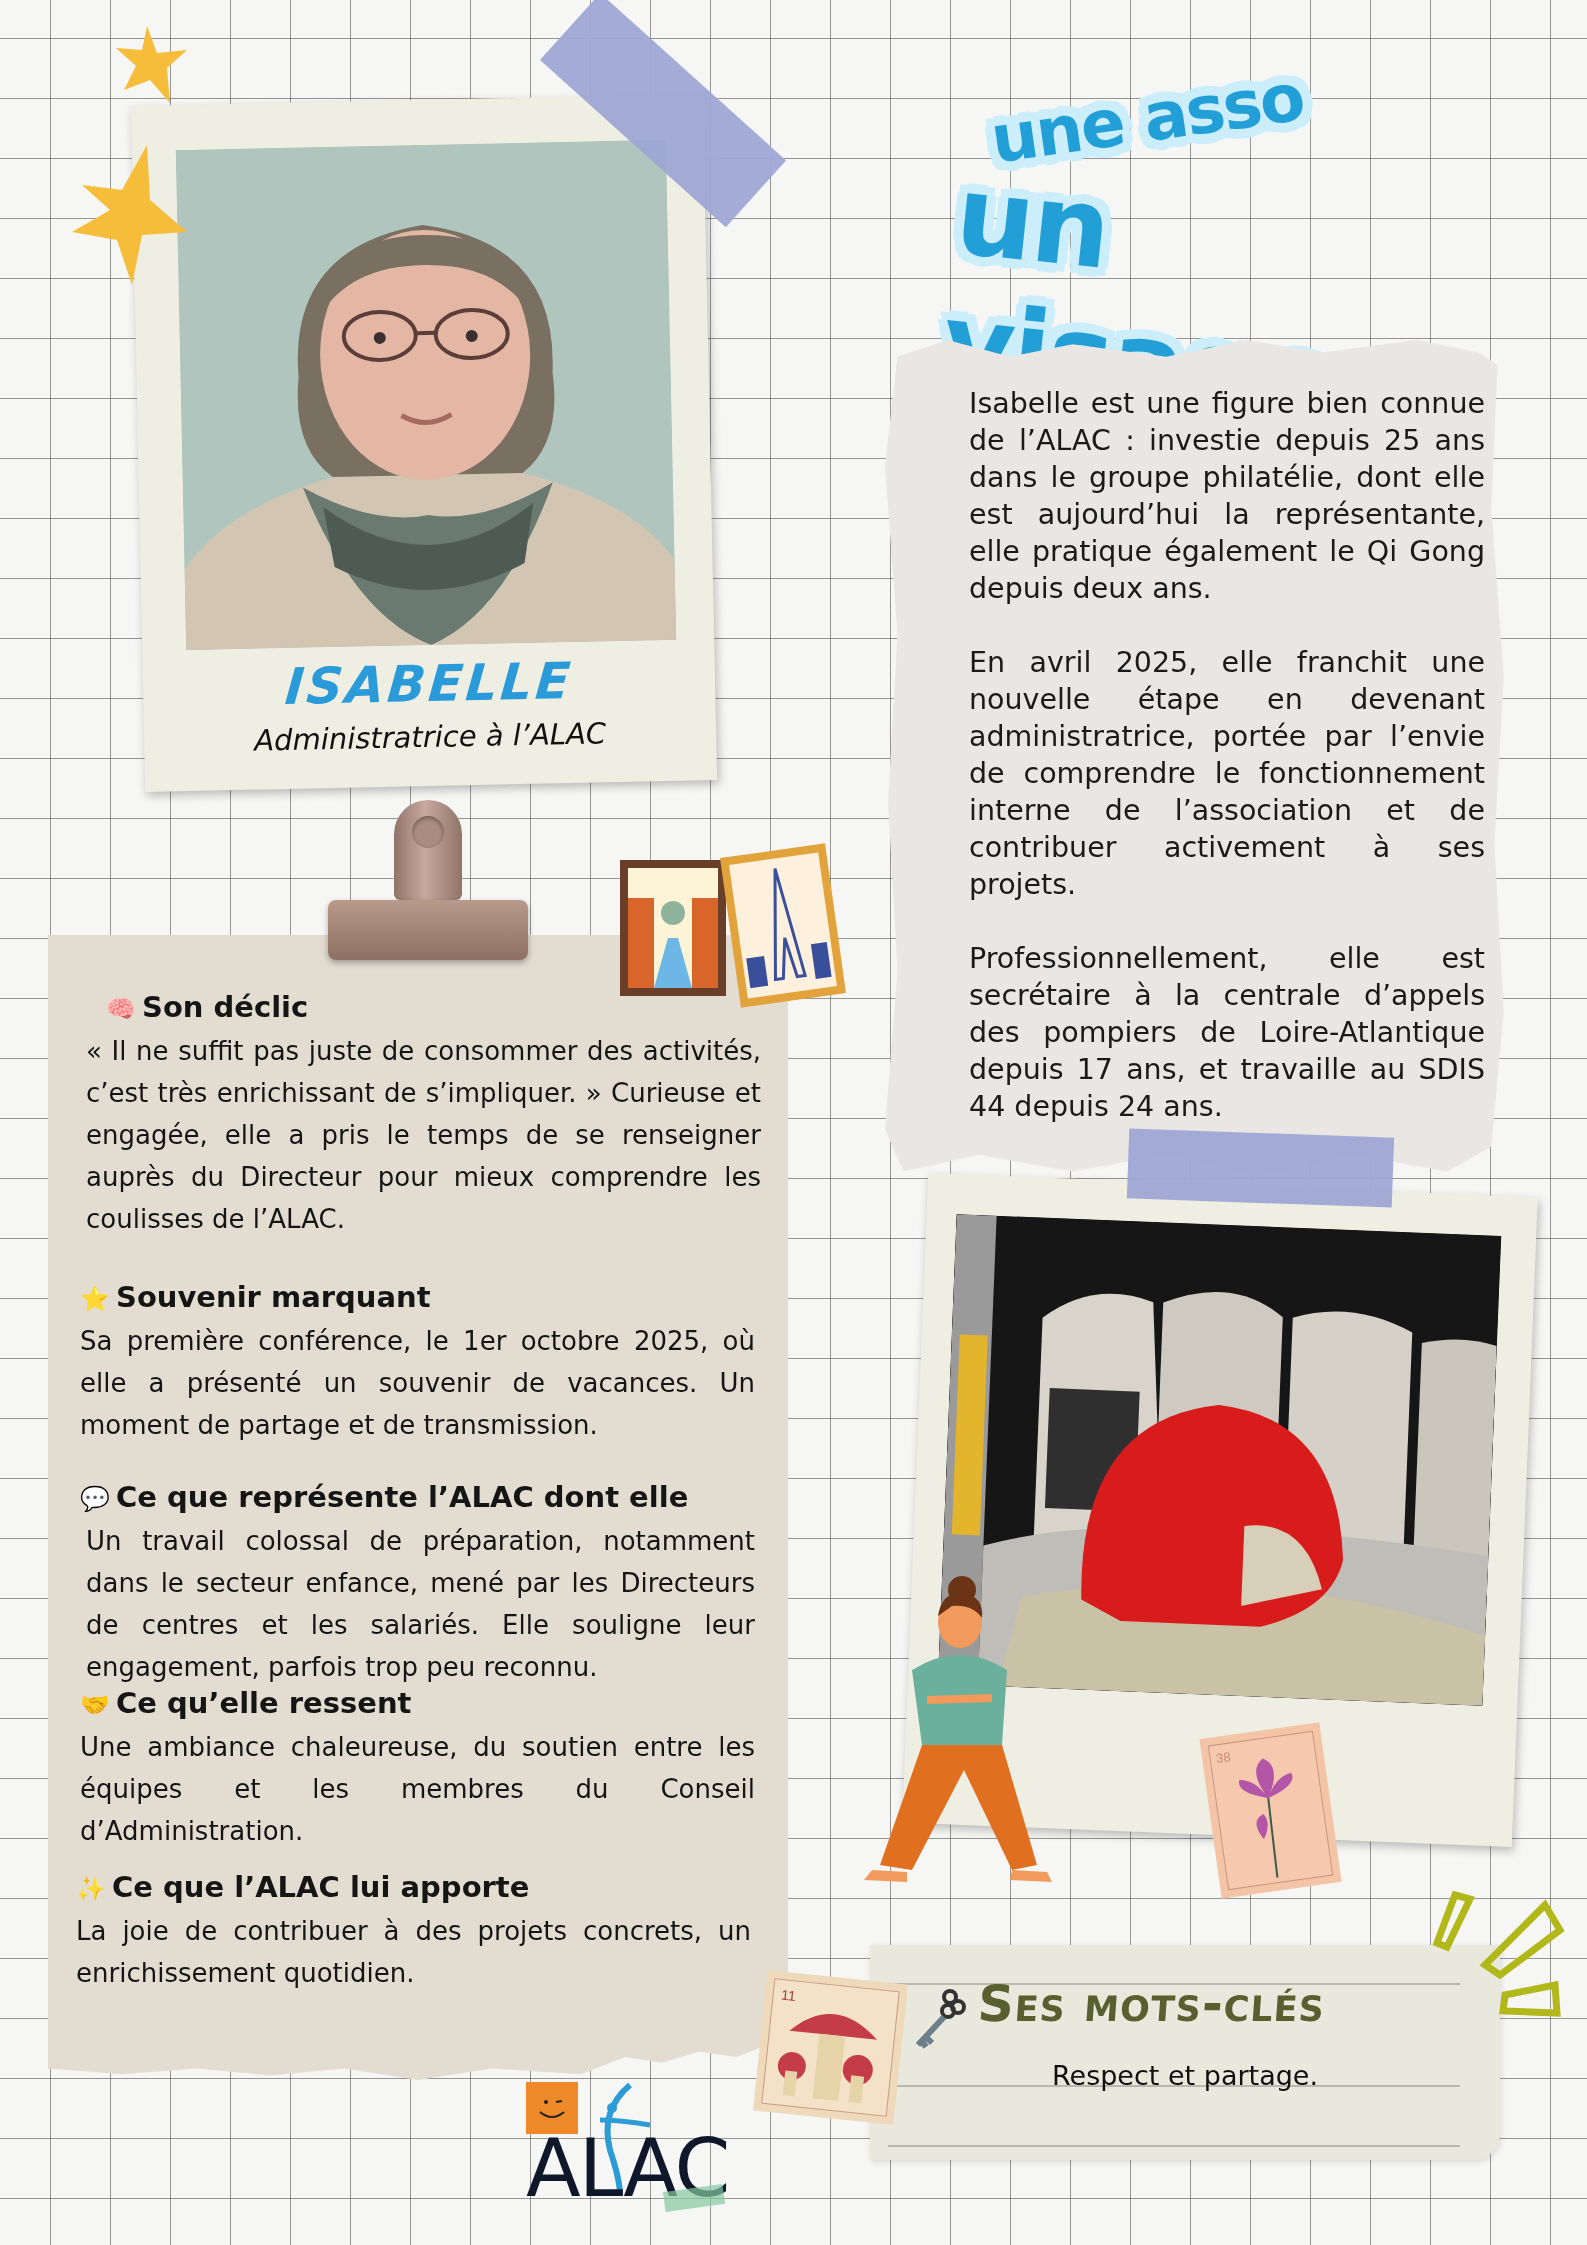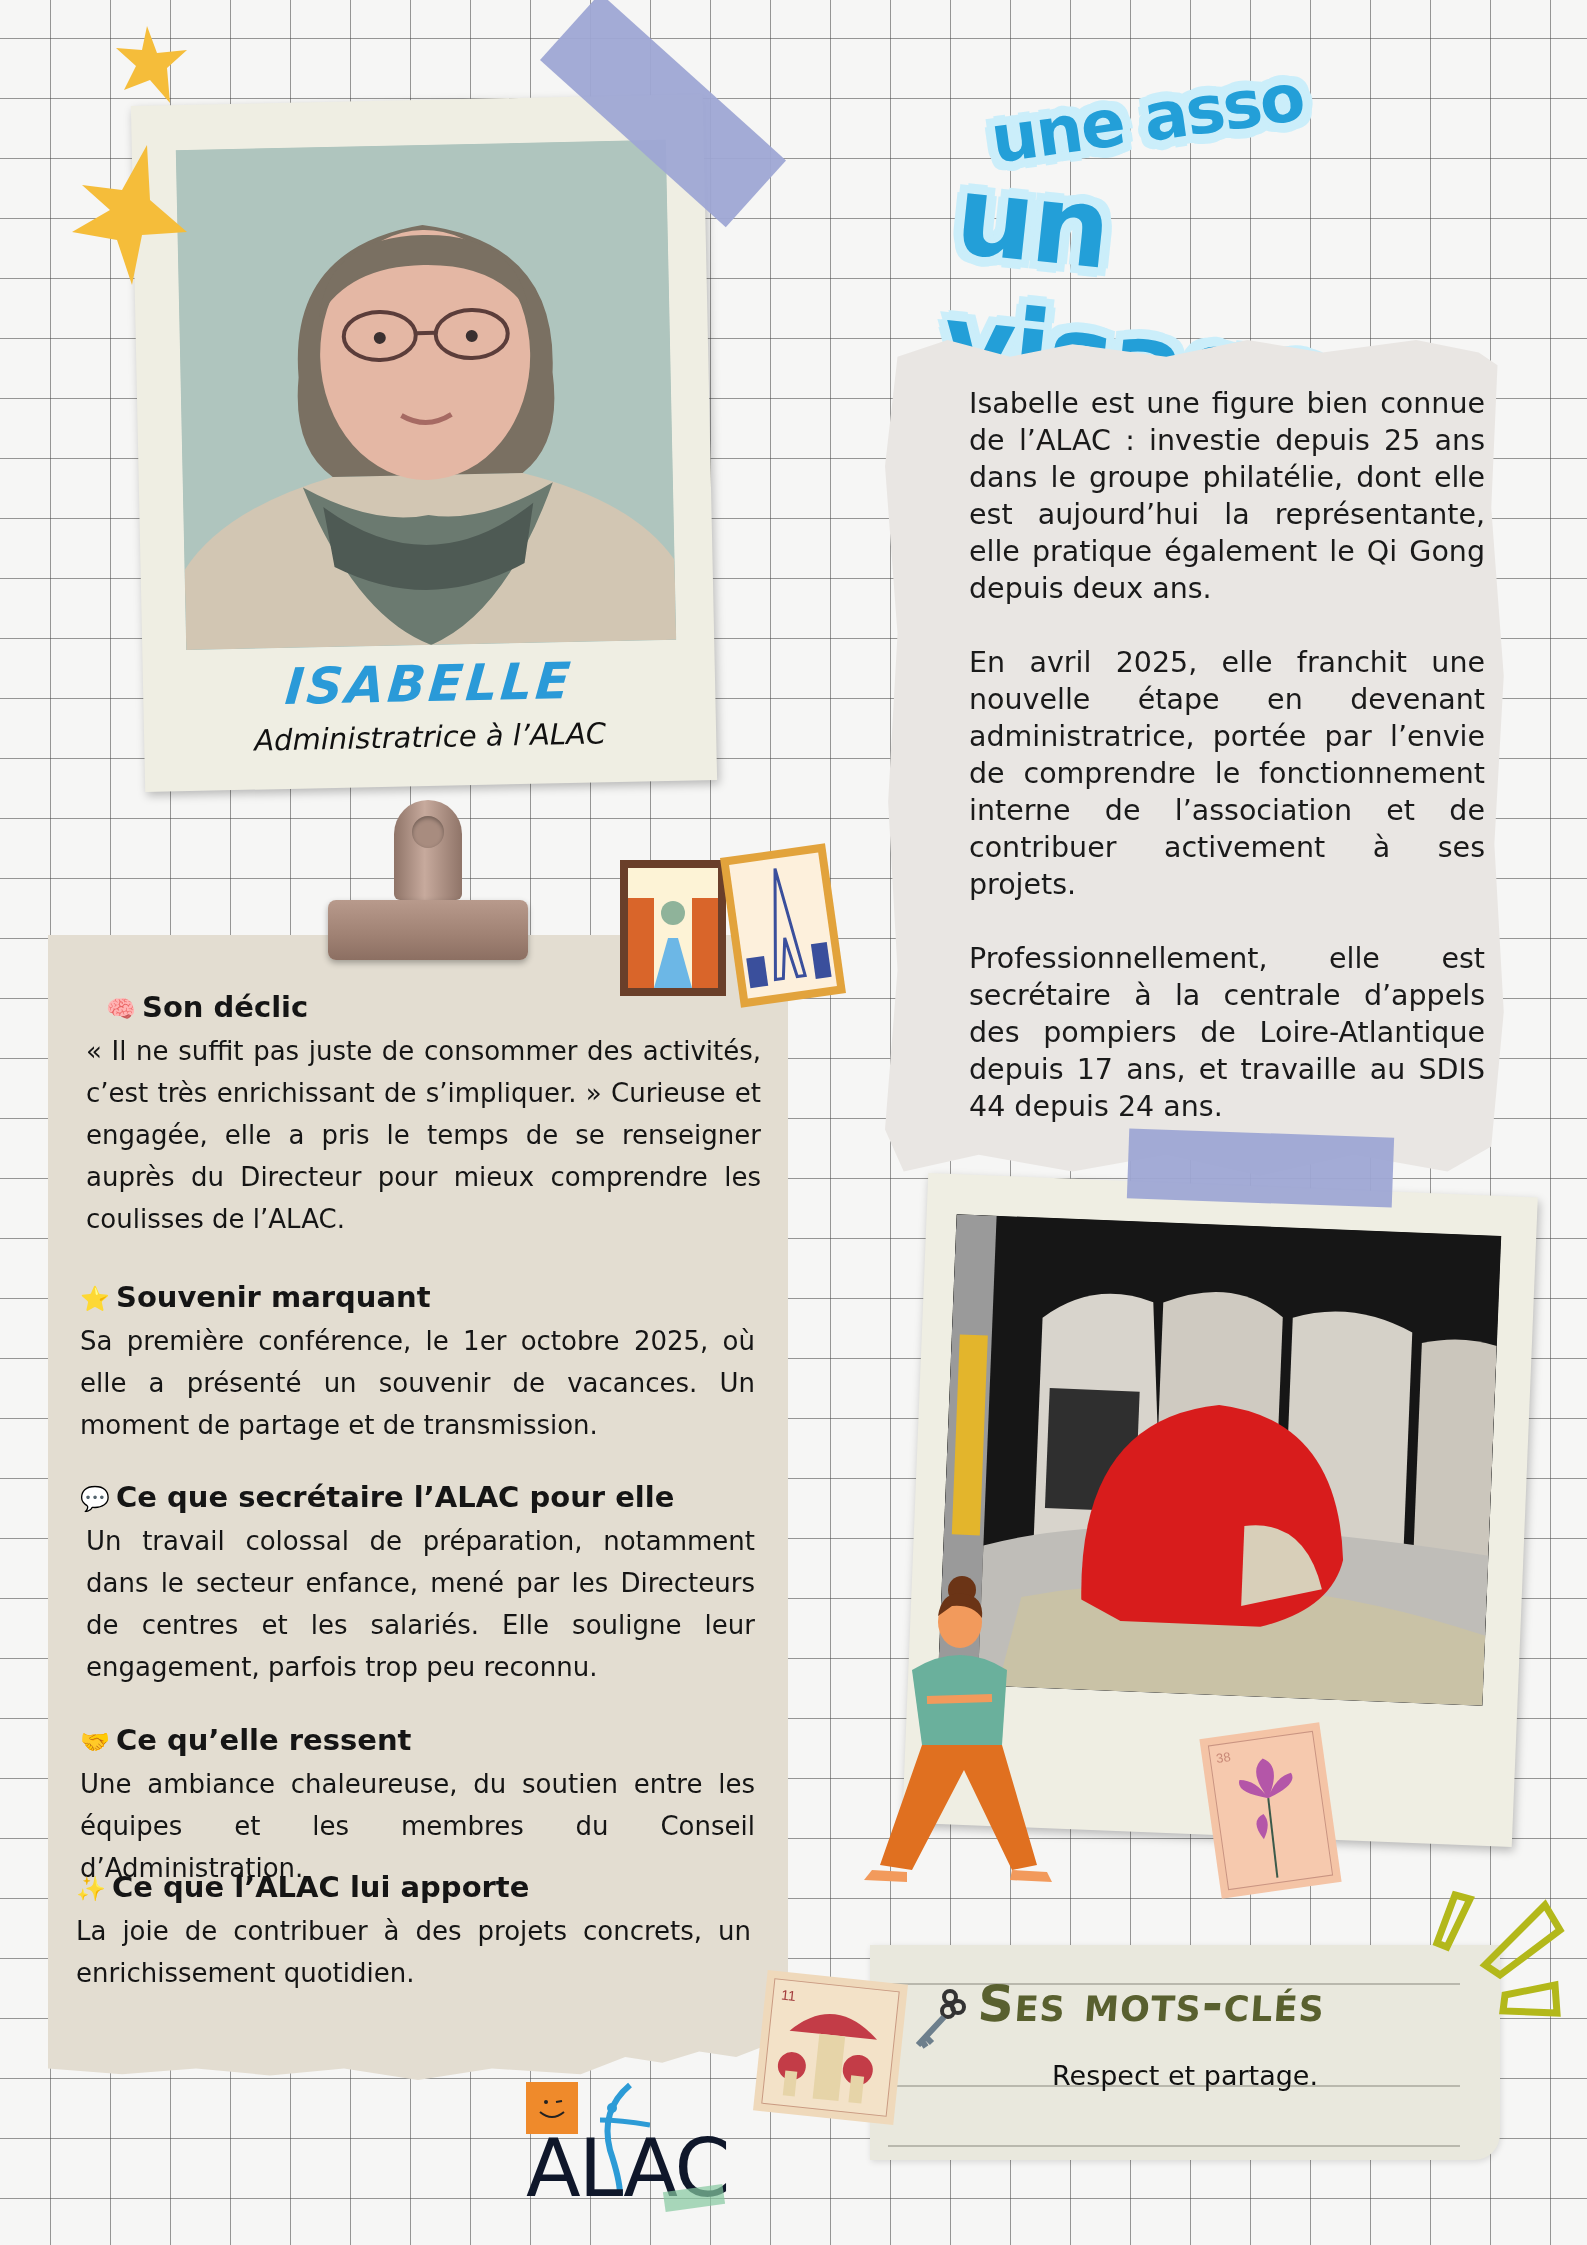--- a/index.html
+++ b/index.html
@@ -116,24 +116,24 @@
 <div class="abs card">
   <div class="sec" style="top:55px;left:38px">
     <h3 style="text-align:left;padding-left:20px"><span class="emoji">🧠</span><span>Son déclic</span></h3>
     <p>« Il ne suffit pas juste de consommer des activités, c’est très enrichissant de s’impliquer. » Curieuse et engagée, elle a pris le temps de se renseigner auprès du Directeur pour mieux comprendre les coulisses de l’ALAC.</p>
   </div>
   <div class="sec" style="top:345px">
     <h3><span class="emoji">⭐</span><span>Souvenir marquant</span></h3>
     <p>Sa première conférence, le 1er octobre 2025, où elle a présenté un souvenir de vacances. Un moment de partage et de transmission.</p>
   </div>
   <div class="sec" style="top:545px">
-    <h3><span class="emoji">💬</span><span>Ce que secrétaire l’ALAC pour elle</span></h3>
+    <h3><span class="emoji">💬</span><span>Ce que représente l’ALAC dont elle</span></h3>
     <p style="padding-left:6px">Un travail colossal de préparation, notamment dans le secteur enfance, mené par les Directeurs de centres et les salariés. Elle souligne leur engagement, parfois trop peu reconnu.</p>
   </div>
-  <div class="sec" style="top:788px">
+  <div class="sec" style="top:751px">
     <h3><span class="emoji">🤝</span><span>Ce qu’elle ressent</span></h3>
     <p>Une ambiance chaleureuse, du soutien entre les équipes et les membres du Conseil d’Administration.</p>
   </div>
   <div class="sec" style="top:935px;left:28px">
     <h3><span class="emoji">✨</span><span>Ce que l’ALAC lui apporte</span></h3>
     <p>La joie de contribuer à des projets concrets, un enrichissement quotidien.</p>
   </div>
 </div>
 
 <div class="abs clip">

